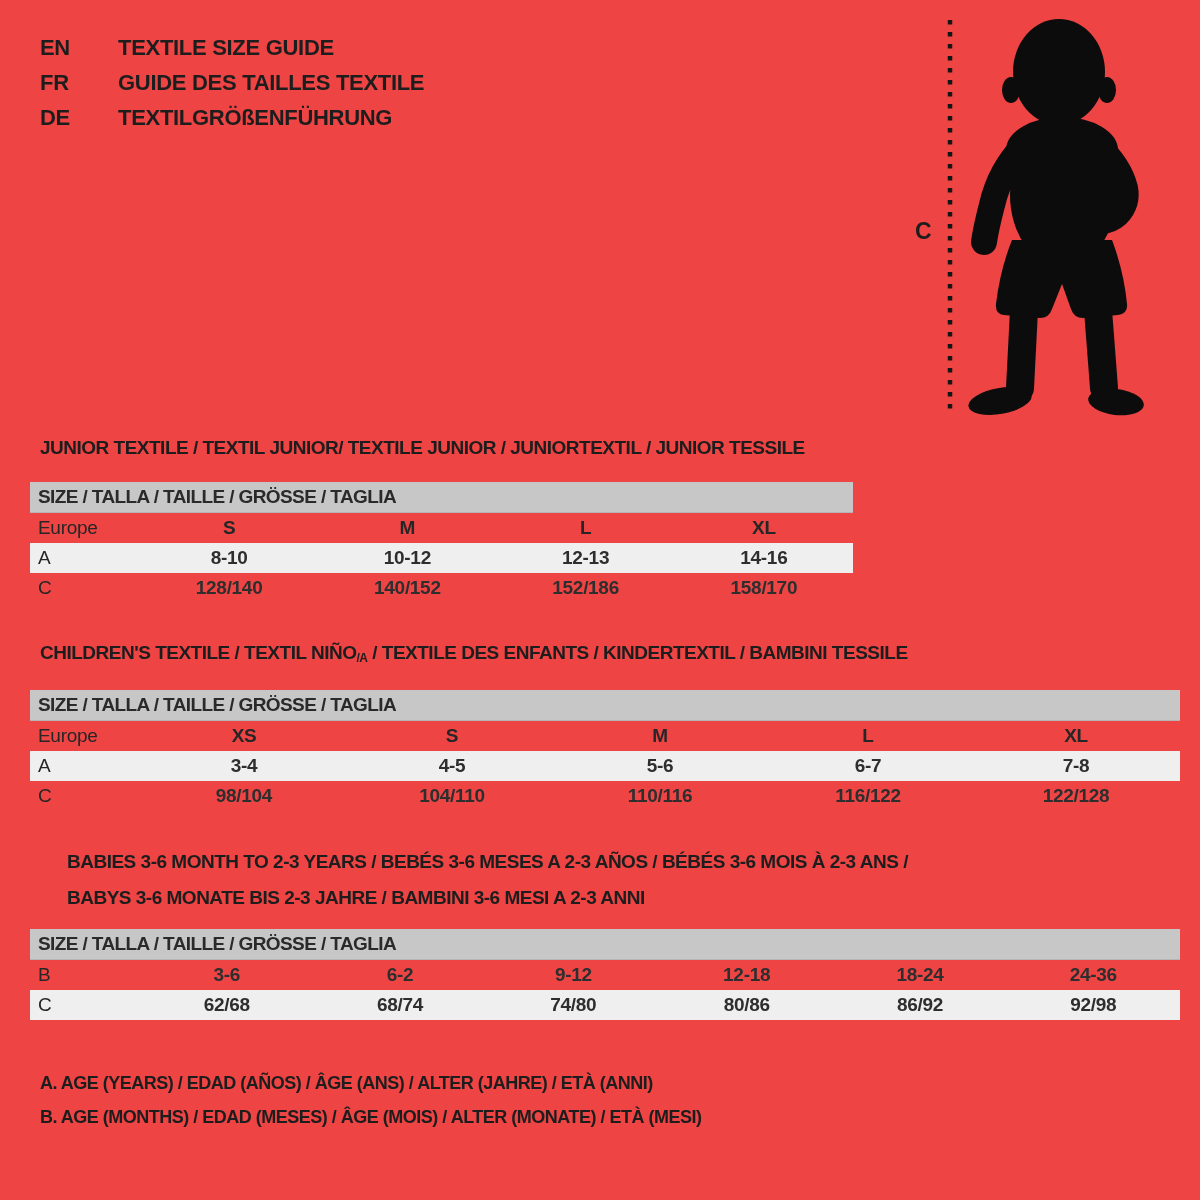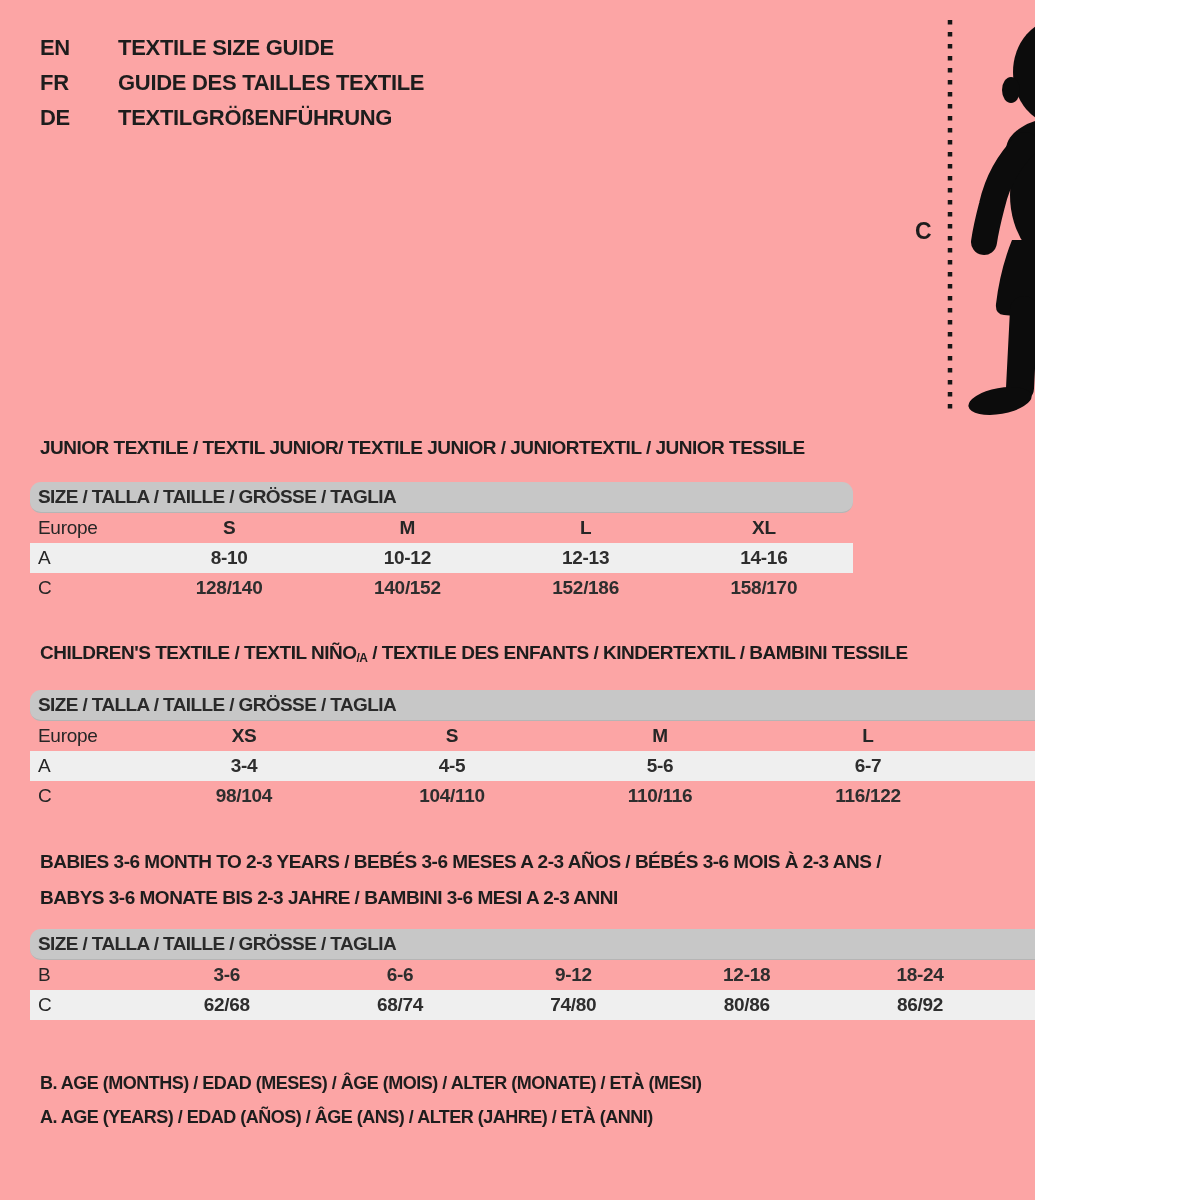--- a/index.html
+++ b/index.html
@@ -1,38 +1,38 @@
 <!DOCTYPE html>
 <html><head>
 <meta charset="utf-8">
 <style>
   html,body { margin:0; padding:0; }
   .page {
-    position:relative; width:1035px; height:1200px;
-    background:#fca5a5; overflow:hidden;
+    position:relative; width:1200px; height:1200px;
+    background:#ef4444; overflow:hidden;
     font-family:"Liberation Sans", sans-serif; color:#1d1d1d;
   }
   
   .lang-list { position:absolute; left:40px; top:30px; }
   .lang-row { display:flex; height:35px; align-items:center; }
   .lang-code { width:78px; font-size:22px; font-weight:700; letter-spacing:-0.3px; }
   .lang-title { font-size:22px; font-weight:700; letter-spacing:-0.3px;text-align:right; }
   
   .figure { position:absolute; left:940px; top:10px; width:240px; height:420px; }
   .c-label { position:absolute; left:-25px; top:208px; font-size:23px; font-weight:700; }
   
   .sec-title { position:absolute; left:40px; font-size:19px; font-weight:700;
                letter-spacing:-0.5px; white-space:nowrap; }
   .sec-title .subscript { font-size:12px; position:relative; top:3px; font-weight:700; }
-  .two-line { line-height:36px; }
+  .two-line { line-height:36px;margin-left:27px; }
   
   .tbl { position:absolute; left:30px; }
   .tbl-head { height:31px; background:#c7c7c7; border-bottom:1px solid #b5b5b5;
               box-sizing:border-box; display:flex; align-items:center; padding-left:8px;
-              font-size:19px; font-weight:700; letter-spacing:-0.6px; color:#2a2a2a;border-radius:11px; }
+              font-size:19px; font-weight:700; letter-spacing:-0.6px; color:#2a2a2a; }
   .trow { display:grid; height:30px; align-items:center; font-size:19px; letter-spacing:-0.3px; }
   .cols4 { grid-template-columns:110px repeat(4,1fr); }
   .cols5 { grid-template-columns:110px repeat(5,1fr); }
   .cols6 { grid-template-columns:110px repeat(6,1fr); }
   .stripe { background:#efefef; }
   .rlabel { padding-left:8px; font-weight:400; color:#262626; }
   .cell { text-align:center; font-weight:700; color:#2e2e2e; }
   .size-cell { font-weight:600; color:#262626; }
   
   .legend { position:absolute; left:40px; top:1066px; }
@@ -145,35 +145,35 @@
     <div>BABIES 3-6 MONTH TO 2-3 YEARS / BEBÉS 3-6 MESES A 2-3 AÑOS / BÉBÉS 3-6 MOIS À 2-3 ANS /</div>
     <div>BABYS 3-6 MONATE BIS 2-3 JAHRE / BAMBINI 3-6 MESI A 2-3 ANNI</div>
   </div>
   <div class="tbl" style="top:929px; width:1150px">
     <div class="tbl-head">
       <span>SIZE / TALLA / TAILLE / GRÖSSE / TAGLIA</span>
     </div>
     <div class="trow cols6">
       <span class="rlabel">B</span>
       <span class="cell">3-6</span>
-      <span class="cell">6-6</span>
+      <span class="cell">6-2</span>
       <span class="cell">9-12</span>
       <span class="cell">12-18</span>
       <span class="cell">18-24</span>
       <span class="cell">24-36</span>
     </div>
     <div class="trow cols6 stripe">
       <span class="rlabel">C</span>
       <span class="cell">62/68</span>
       <span class="cell">68/74</span>
       <span class="cell">74/80</span>
       <span class="cell">80/86</span>
       <span class="cell">86/92</span>
       <span class="cell">92/98</span>
     </div>
   </div>
 
   <div class="legend">
+    <div class="legend-line">A. AGE (YEARS) / EDAD (AÑOS) / ÂGE (ANS) / ALTER (JAHRE) / ETÀ (ANNI)</div>
     <div class="legend-line">B. AGE (MONTHS) / EDAD (MESES) / ÂGE (MOIS) / ALTER (MONATE) / ETÀ (MESI)</div>
-    <div class="legend-line">A. AGE (YEARS) / EDAD (AÑOS) / ÂGE (ANS) / ALTER (JAHRE) / ETÀ (ANNI)</div>
   </div>
 
 </div>
 
 </body></html>

